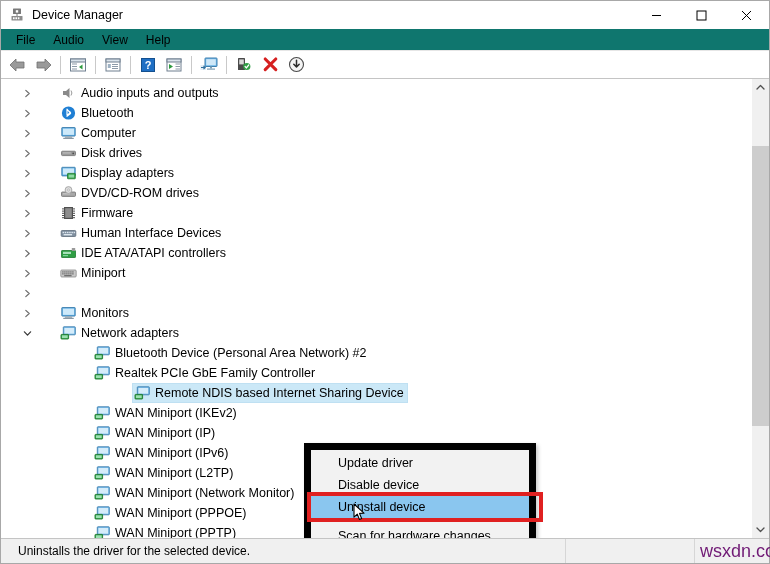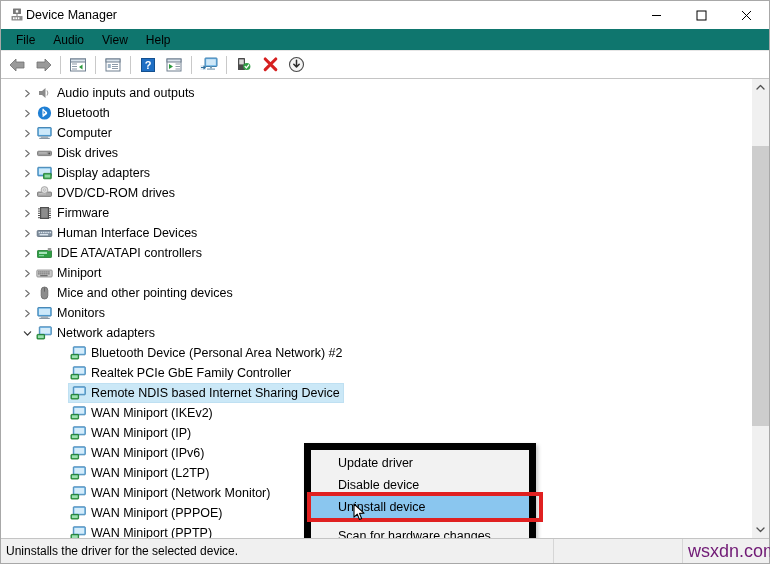--- a/index.html
+++ b/index.html
@@ -38,20 +38,21 @@
     display: flex;
     align-items: center;
     position: relative;
   }
   .title-icon {
     margin-left: 7px;
     width: 18px; height: 18px;
     display: flex; align-items: center; justify-content: center;
   }
   .title-text {
+    margin-left: 6px;
     font-size: 12.5px;
     color: #000000;
   }
   .win-controls {
     position: absolute;
     right: 0; top: 0;
     height: 28px;
     display: flex;
   }
   .win-btn {
@@ -115,20 +116,21 @@
     padding-top: 4px;
     overflow: hidden;
   }
   .row {
     height: 20px;
     display: flex;
     align-items: center;
     white-space: nowrap;
     cursor: default;
     position: relative;
+    gap: 24px;
   }
   .twisty {
     width: 16px; height: 20px;
     display: flex; align-items: center; justify-content: center;
     flex: 0 0 16px;
     color: #6a6a6a;
   }
   .twisty svg { display: block; }
   .node-icon {
     width: 18px; height: 20px;
@@ -137,20 +139,21 @@
     margin-right: 4px;
   }
   .node-label {
     font-size: 12.5px;
     color: #000;
     line-height: 20px;
   }
   .row.selected .sel-wrap {
     background: #cbe8f7;
     outline: 1px solid #bfe0f2;
+    margin-left: 40px;
   }
   .sel-wrap {
     display: inline-flex;
     align-items: center;
     height: 18px;
     padding-right: 3px;
   }
 
   
   .lvl0 { padding-left: 18px; }
@@ -241,21 +244,21 @@
     font-size: 12px;
   }
   .sb-panel {
     display: flex;
     align-items: center;
     padding-left: 5px;
     border-right: 1px solid #d6d6d6;
     box-sizing: border-box;
     color: #000;
   }
-  .sb-main { flex: 0 0 553px; }
+  .sb-main { flex: 0 0 553px; margin-left: 12px; }
   .sb-mid  { flex: 0 0 129px; }
   .sb-right {
     flex: 1 1 auto;
     display: flex;
     align-items: center;
     justify-content: center;
     color: #701a75;
     font-size: 18px;
     border-right: none;
   }
@@ -594,29 +597,20 @@
             </span>
             <span class="node-label">Miniport</span>
           </span>
         </div>
         <div class="row lvl0">
           <span class="twisty">
             <svg width="9" height="9" viewBox="0 0 9 9">
               <path d="M2.8 1.4 L6.2 4.5 L2.8 7.6" stroke="#6d6d6d" stroke-width="1.25" fill="none" stroke-linecap="round" stroke-linejoin="round"></path>
             </svg>
           </span>
-          <span class="sel-wrap">
-            <span class="node-icon">
-              <svg width="17" height="16" viewBox="0 0 17 16">
-                <rect x="5.2" y="2" width="6.6" height="12" rx="3.3" fill="#8d8d8d" stroke="#636363" stroke-width="0.8"></rect>
-                <line x1="8.5" y1="2.6" x2="8.5" y2="6.6" stroke="#5a5a5a" stroke-width="0.8"></line>
-              </svg>
-            </span>
-            <span class="node-label">Mice and other pointing devices</span>
-          </span>
         </div>
         <div class="row lvl0">
           <span class="twisty">
             <svg width="9" height="9" viewBox="0 0 9 9">
               <path d="M2.8 1.4 L6.2 4.5 L2.8 7.6" stroke="#6d6d6d" stroke-width="1.25" fill="none" stroke-linecap="round" stroke-linejoin="round"></path>
             </svg>
           </span>
           <span class="sel-wrap">
             <span class="node-icon">
               <svg width="17" height="16" viewBox="0 0 17 16">

